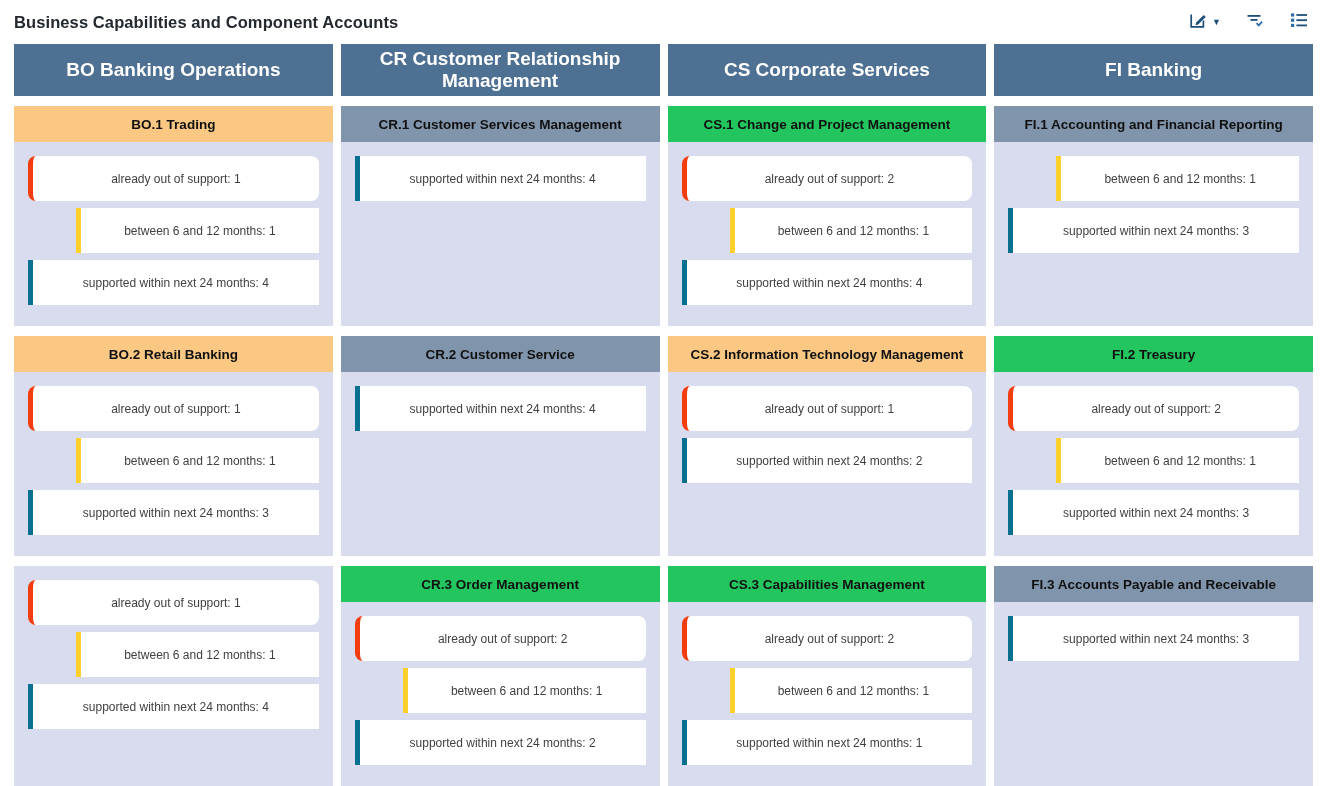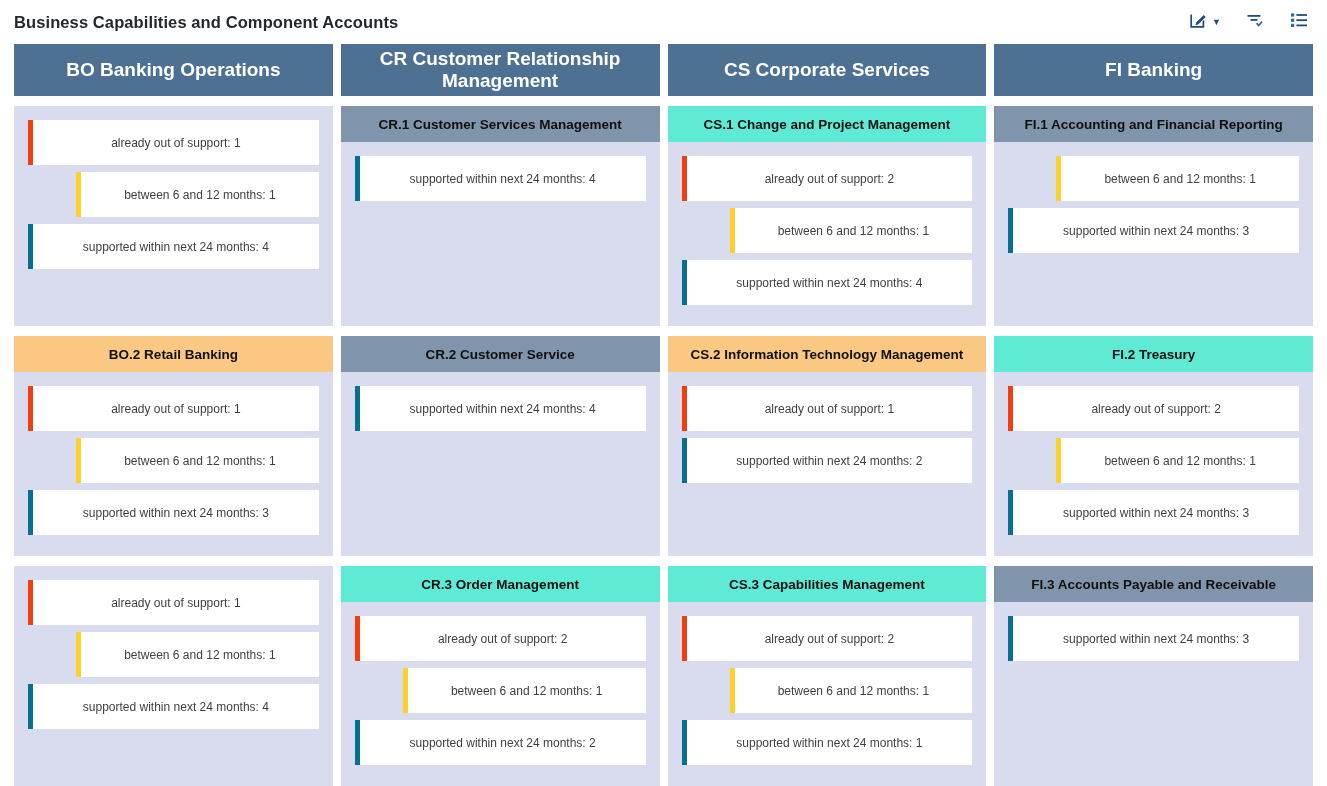--- a/index.html
+++ b/index.html
@@ -45,37 +45,37 @@
   .card { height: 220px; display: flex; flex-direction: column; }
   .card-hdr {
     height: 36px; flex: none;
     display: flex; align-items: center; justify-content: center;
     font-weight: bold; font-size: 13.5px; color: #101010;
     text-align: center;
     cursor: pointer;
   }
   .hdr-orange { background: #fac883; }
   .hdr-gray   { background: #8095ab; }
-  .hdr-red    { background: #5eead4; text-align: center; }
+  .hdr-red    { background: #22c55e; text-align: center; }
   .card-body {
     flex: 1;
     background: #d8dcee;
     padding: 14px 14px 0 14px;
     display: flex; flex-direction: column; gap: 7px;
     overflow: hidden;
   }
   .item {
     background: #ffffff;
     height: 45px; flex: none;
     display: flex; align-items: center; justify-content: center;
     border-left: 5px solid transparent;
     font-size: 12px; color: #3f3f3f;
     cursor: pointer;
   }
-  .sev-red    { border-left-color: #f43d0f; }
+  .sev-red    { border-left-color: #f43d0f; border-radius: 8px; }
   .sev-yellow { border-left-color: #ffd02b; margin-left: 48px; }
   .sev-teal   { border-left-color: #076f90; }
 </style>
 </head>
 <body>
 
 <div class="page">
 
   <div class="topbar">
     <div class="page-title">Business Capabilities and Component Accounts</div>
@@ -115,20 +115,23 @@
 
   <div class="grid">
 
     <div class="column">
       <div class="col-header">
         <span>BO Banking Operations</span>
       </div>
       <div class="cards">
 
         <section class="card">
+          <header class="card-hdr hdr-orange">
+            <span>BO.1 Trading</span>
+          </header>
           <div class="card-body">
             <div class="item sev-red">
               <span>already out of support: 1</span>
             </div>
             <div class="item sev-yellow">
               <span>between 6 and 12 months: 1</span>
             </div>
             <div class="item sev-teal">
               <span>supported within next 24 months: 4</span>
             </div>

